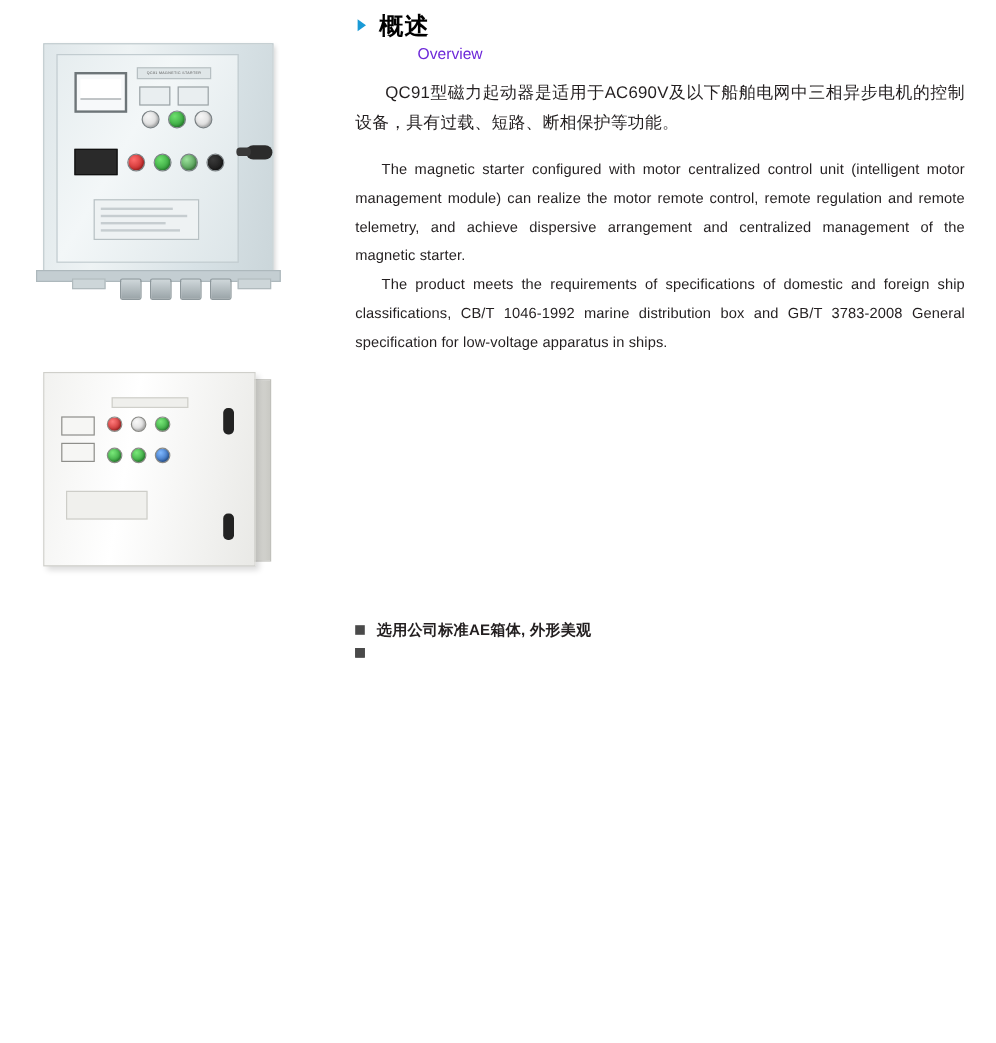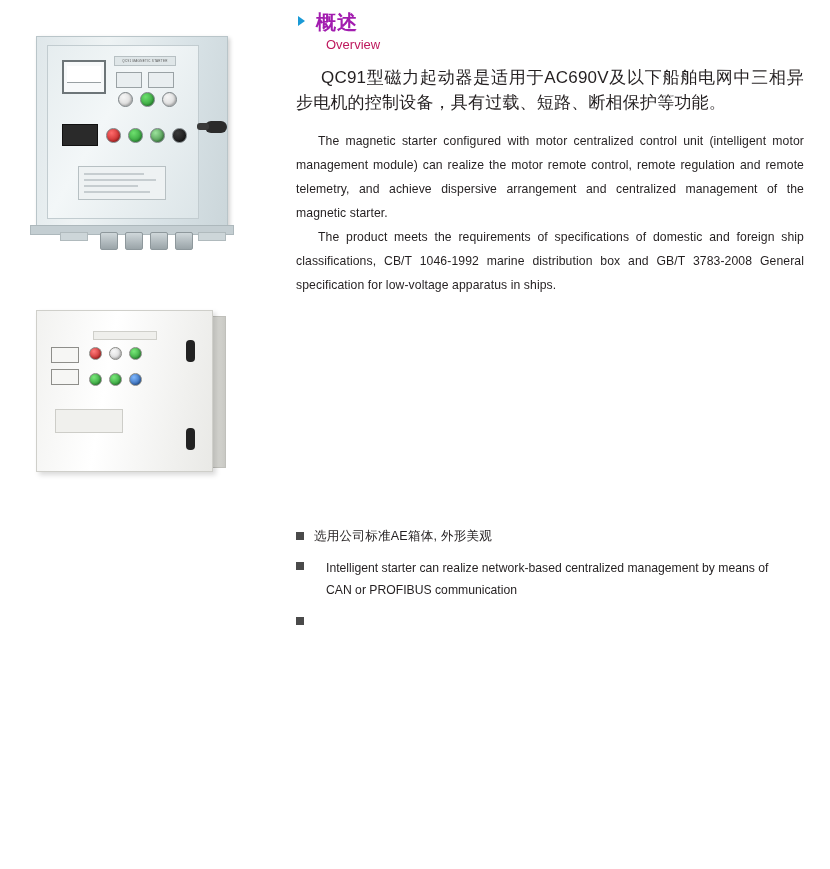--- a/index.html
+++ b/index.html
@@ -263,42 +263,42 @@
     top: 6px;
     width: 0;
     height: 0;
     border-left: 7px solid #1a9ad6;
     border-top: 5px solid transparent;
     border-bottom: 5px solid transparent;
   }
   .sec-title-cn {
     font-size: 20px;
     font-weight: bold;
-    color: #a21caf;
+    color: #000000;
     letter-spacing: 1px;
     line-height: 24px;
   }
   .sec-title-en {
     font-size: 13px;
-    color: #be185d;
+    color: #6d28d9;
     margin-top: 3px;
-    margin-left: 10px;
+    margin-left: 32px;
     line-height: 16px;
   }
 
   .overview-block {
     position: absolute;
     left: 0;
     top: 10px;
     width: 508px;
   }
 
   p.cn {
     margin: 0;
-    font-size: 17px;
+    font-size: 14px;
     line-height: 25px;
     color: #231f20;
     text-align: justify;
     text-indent: 25px;
     letter-spacing: 0.2px;
   }
   p.en {
     margin: 0;
     font-size: 12.2px;
     line-height: 24px;
@@ -311,23 +311,23 @@
   .en-group { margin-top: 14px; }
 
   
   .features-block {
     position: absolute;
     left: 0;
     top: 516px;
     width: 508px;
   }
   .feature-item {
-    margin-top: 11px;
     position: relative;
     padding-left: 18px;
+    font-weight: bold;
   }
   .bullet-icon {
     position: absolute;
     left: 0;
     top: 5px;
     width: 8px;
     height: 8px;
     background: #4a4a4a;
   }
   .feat-cn {
@@ -427,21 +427,20 @@
 
     <div class="features-block">
 
       <div class="feature-item">
         <span class="bullet-icon"></span>
         <div class="feat-cn">选用公司标准AE箱体, 外形美观</div>
       </div>
 
       <div class="feature-item">
         <span class="bullet-icon"></span>
-        <div class="feat-en">Intelligent starter can realize network-based centralized management by means of CAN or PROFIBUS communication</div>
       </div>
 
       <div class="feature-item">
         <span class="bullet-icon"></span>
       </div>
     </div>
 
   </div>
 </div>
 

